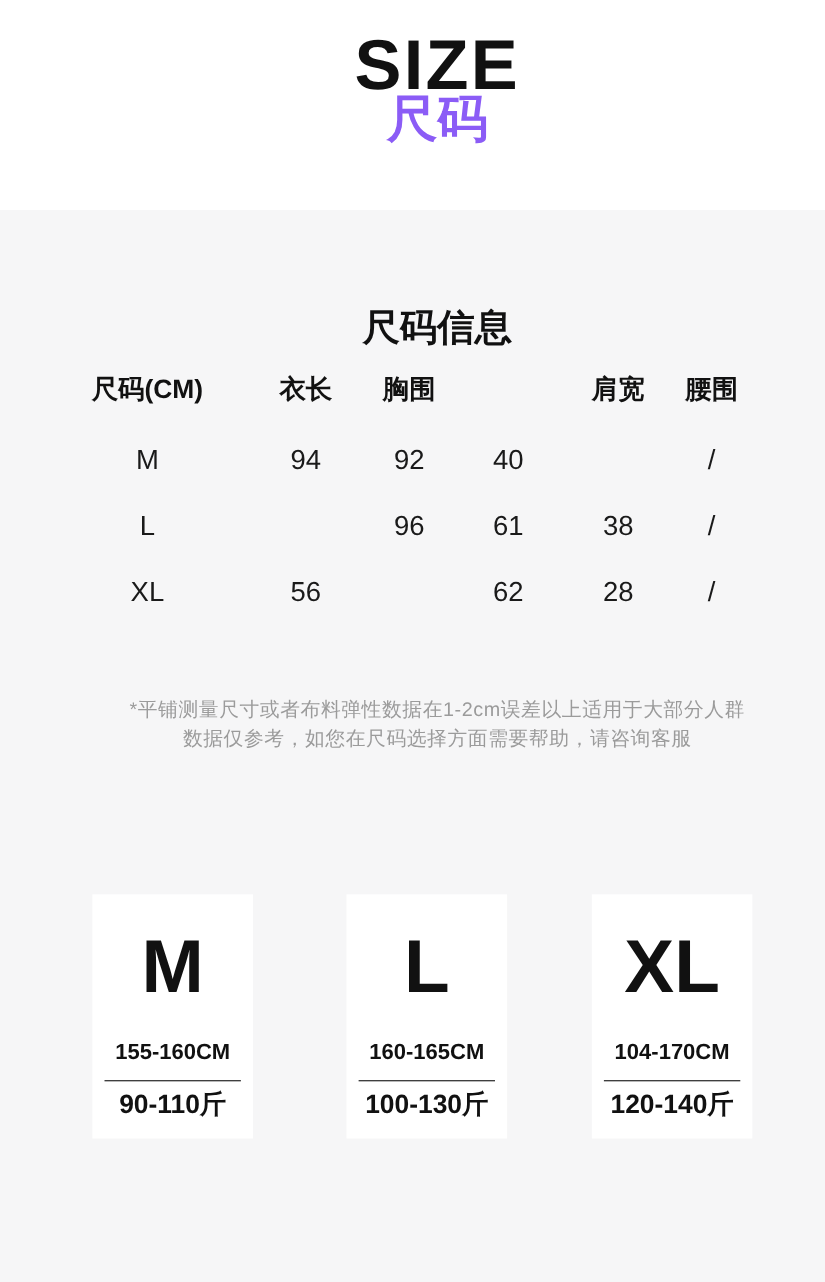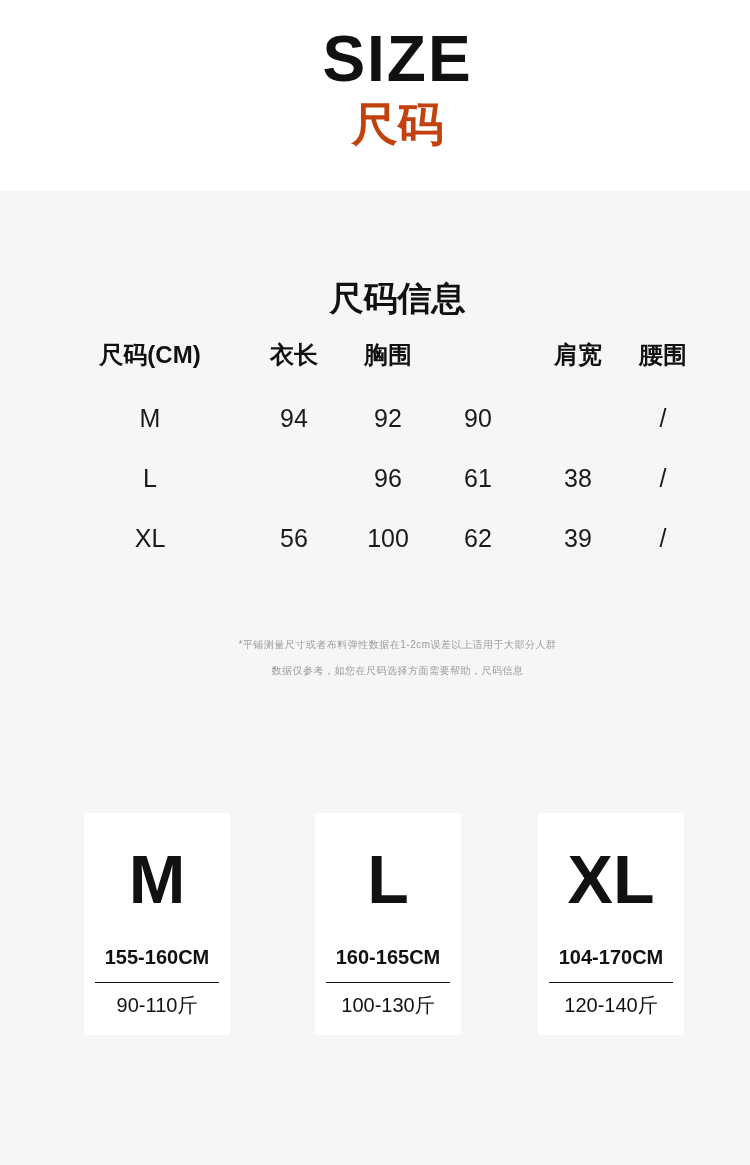--- a/index.html
+++ b/index.html
@@ -38,37 +38,37 @@
   }
   .size-title {
     top: 24px;
     font-size: 64px;
     line-height: 70px;
     font-weight: 700;
     letter-spacing: 2px;
     color: #111111;
   }
   .size-subtitle {
-    top: 96px;
+    top: 80px;
     font-size: 46px;
     line-height: 56px;
     font-weight: 700;
-    color: #c2410c;
+    color: #8b5cf6;
   }
   .info-title {
     top: 252px;
     font-size: 34px;
     line-height: 44px;
     font-weight: 600;
     color: #111111;
     margin-top: 24px;
   }
   .trow {
     position: absolute;
-    left: 16px;
+    left: 0;
     width: 672px;
     height: 44px;
   }
   .trow span {
     position: absolute;
     display: inline-block;
     text-align: center;
     line-height: 44px;
   }
   .trow-header { top: 333px; font-size: 24px; font-weight: 600; color: #111111; }
@@ -76,21 +76,21 @@
   .trow-l  { top: 456px; }
   .trow-xl { top: 516px; }
   .trow-data { font-size: 25px; font-weight: 500; color: #1a1a1a; }
   .c0 { left: 34px;  width: 200px; }
   .c1 { left: 228px; width: 100px; }
   .c2 { left: 322px; width: 100px; }
   .c3 { left: 412px; width: 100px; }
   .c4 { left: 512px; width: 100px; }
   .c5 { left: 597px; width: 100px; }
   .note-line {
-    font-size: 10px;
+    font-size: 18px;
     line-height: 24px;
     color: #9b9b9b;
     letter-spacing: 0.5px;
   }
   .note-1 { top: 633px; }
   .note-2 { top: 659px; }
   .size-card {
     position: absolute;
     top: 813px;
     width: 146px;
@@ -120,23 +120,23 @@
     text-align: center;
   }
   .card-divider {
     margin-top: 15px;
     width: 124px;
     height: 1px;
     background: #111111;
   }
   .card-weight {
     margin-top: 12px;
-    font-size: 20px;
+    font-size: 24px;
     line-height: 20px;
-    font-weight: 400;
+    font-weight: 700;
     color: #111111;
     white-space: nowrap;
   }
 </style>
 </head>
 <body>
 
 <div class="page">
 
   <div class="top-section">
@@ -153,43 +153,42 @@
     <span class="c1">衣长</span>
     <span class="c2">胸围</span>
     <span class="c4">肩宽</span>
     <span class="c5">腰围</span>
   </div>
 
   <div class="trow trow-data trow-m">
     <span class="c0">M</span>
     <span class="c1">94</span>
     <span class="c2">92</span>
-    <span class="c3">90</span>
+    <span class="c3">40</span>
     <span class="c5">/</span>
   </div>
 
   <div class="trow trow-data trow-l">
     <span class="c0">L</span>
     <span class="c2">96</span>
     <span class="c3">61</span>
     <span class="c4">38</span>
     <span class="c5">/</span>
   </div>
 
   <div class="trow trow-data trow-xl">
     <span class="c0">XL</span>
     <span class="c1">56</span>
-    <span class="c2">100</span>
     <span class="c3">62</span>
-    <span class="c4">39</span>
+    <span class="c4">28</span>
     <span class="c5">/</span>
   </div>
 
   <div class="centered-line note-line note-1">*平铺测量尺寸或者布料弹性数据在1-2cm误差以上适用于大部分人群</div>
-  <div class="centered-line note-line note-2">数据仅参考，如您在尺码选择方面需要帮助，尺码信息</div>
+  <div class="centered-line note-line note-2">数据仅参考，如您在尺码选择方面需要帮助，请咨询客服</div>
 
   <div class="size-card card-m">
     <div class="card-letter">M</div>
     <div class="card-height">155-160CM</div>
     <div class="card-divider"></div>
     <div class="card-weight">90-110斤</div>
   </div>
 
   <div class="size-card card-l">
     <div class="card-letter">L</div>

